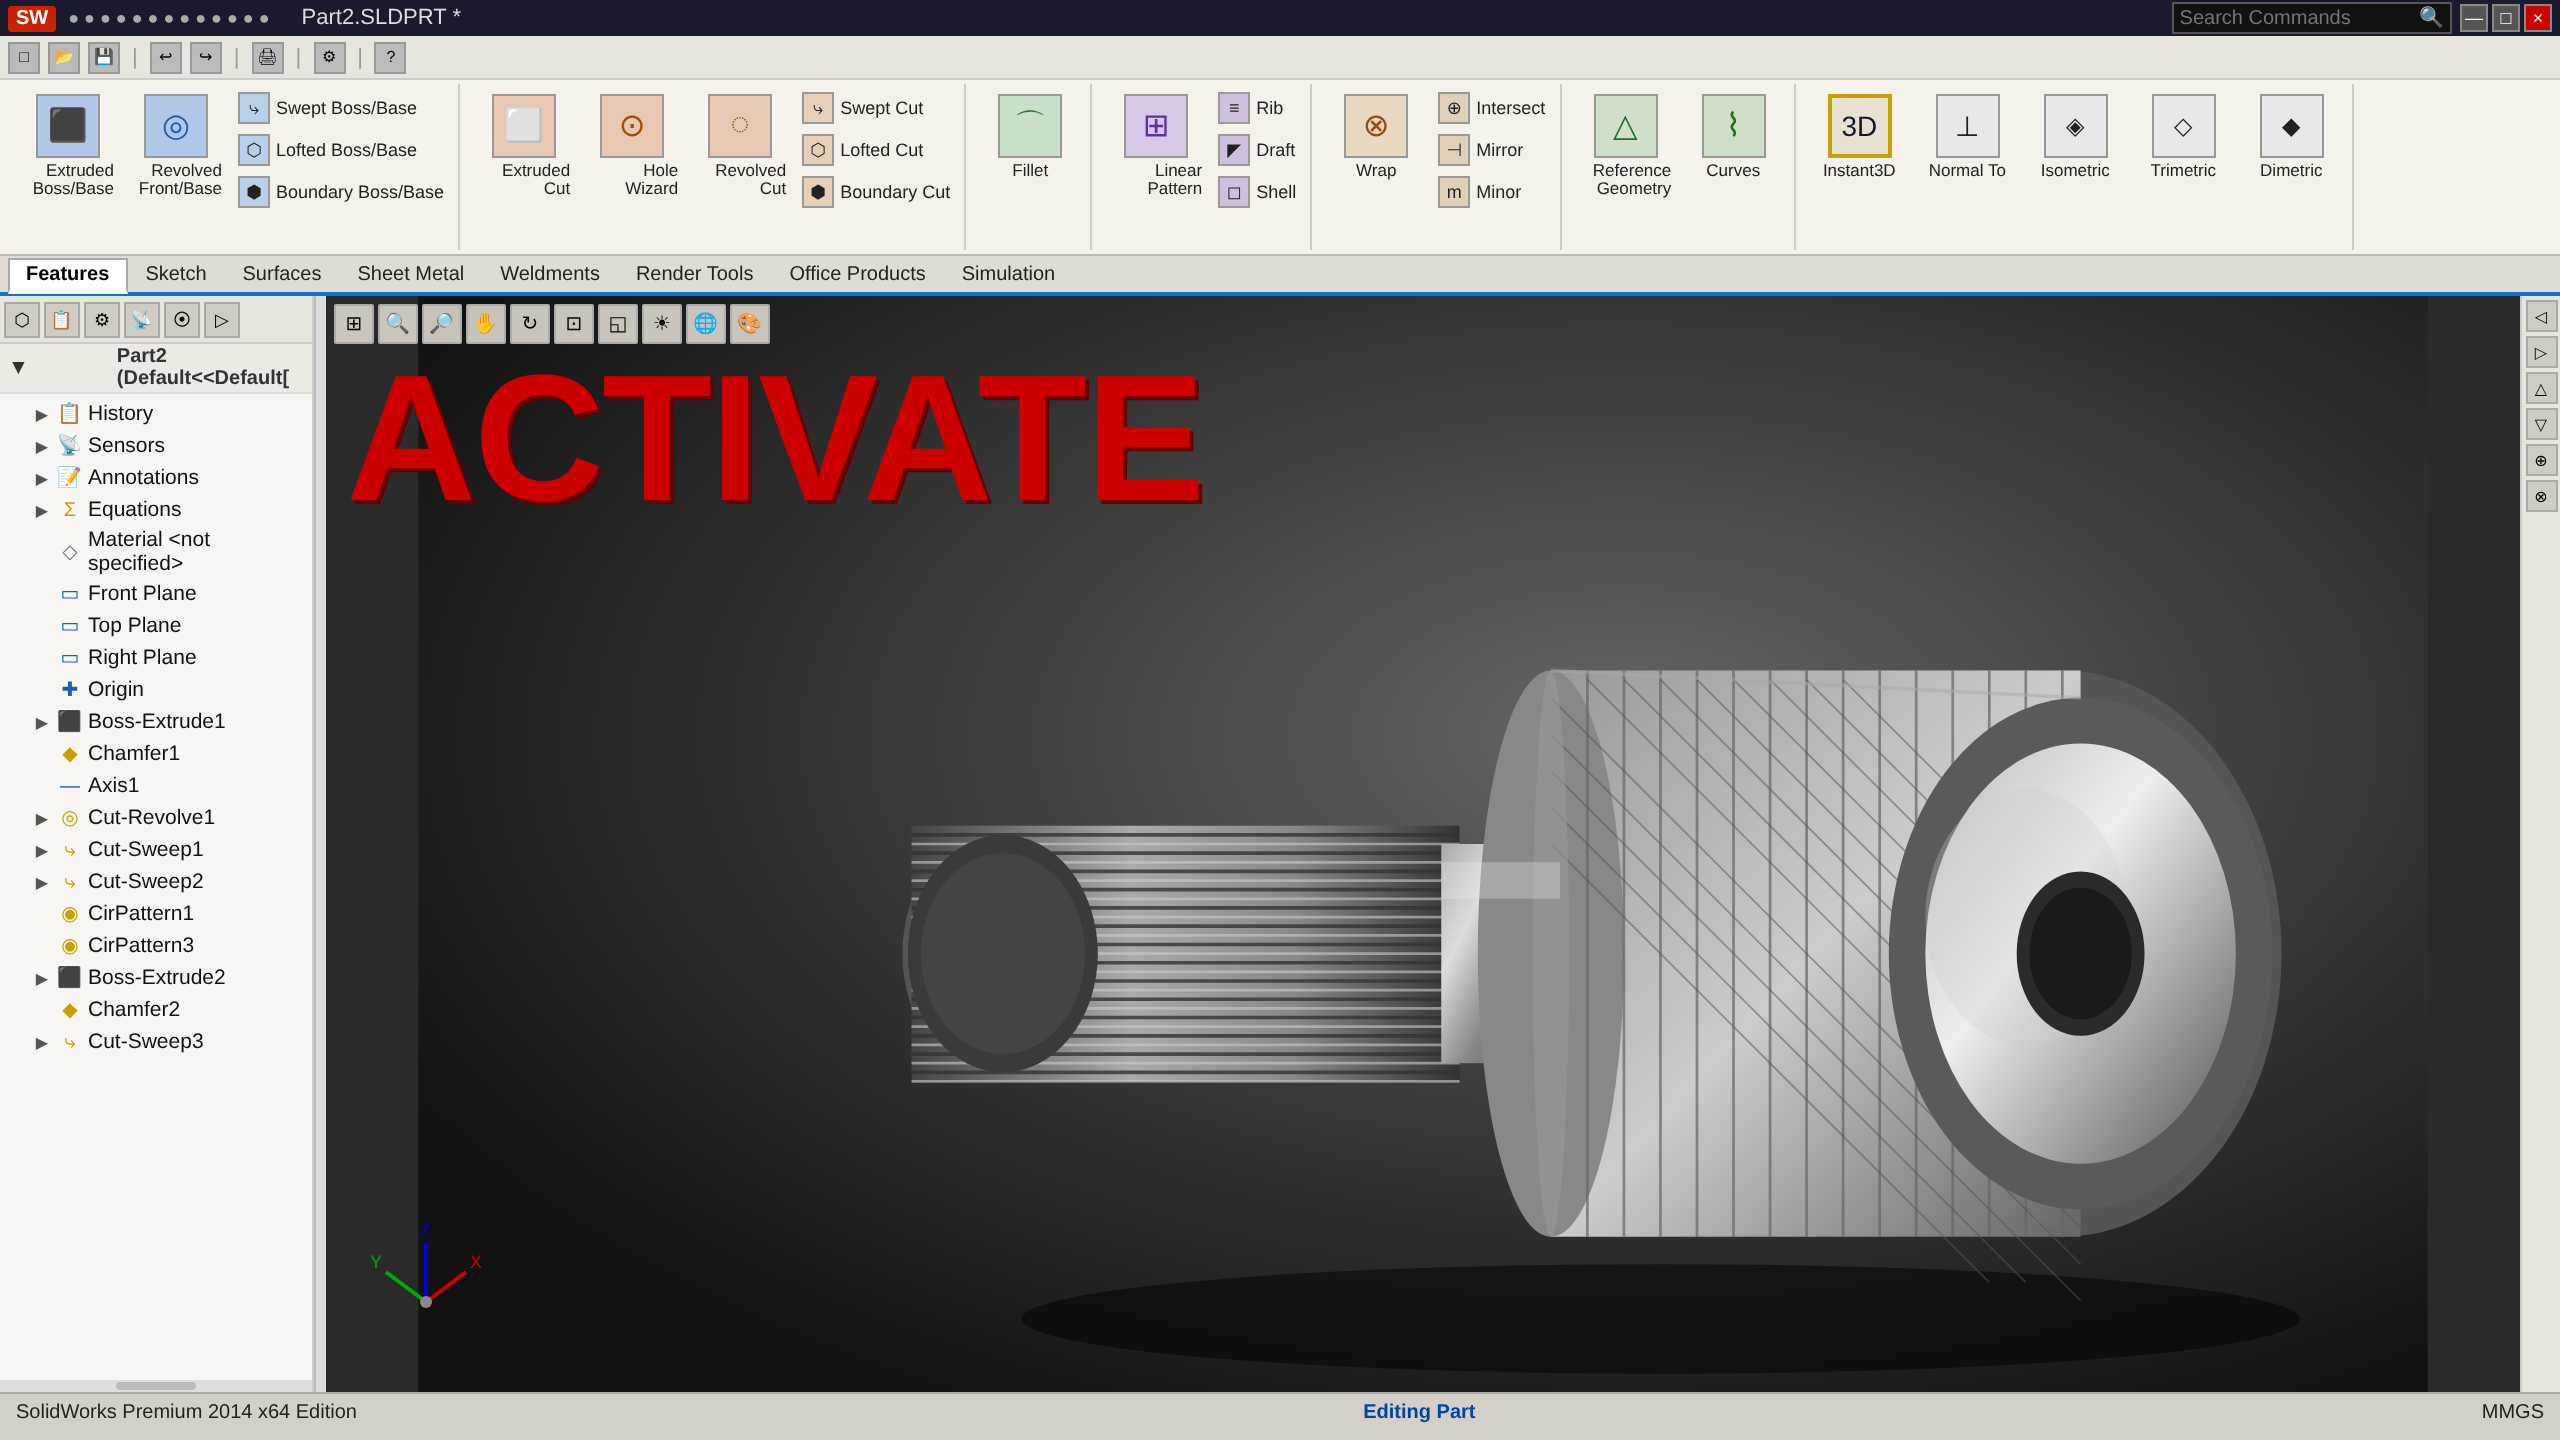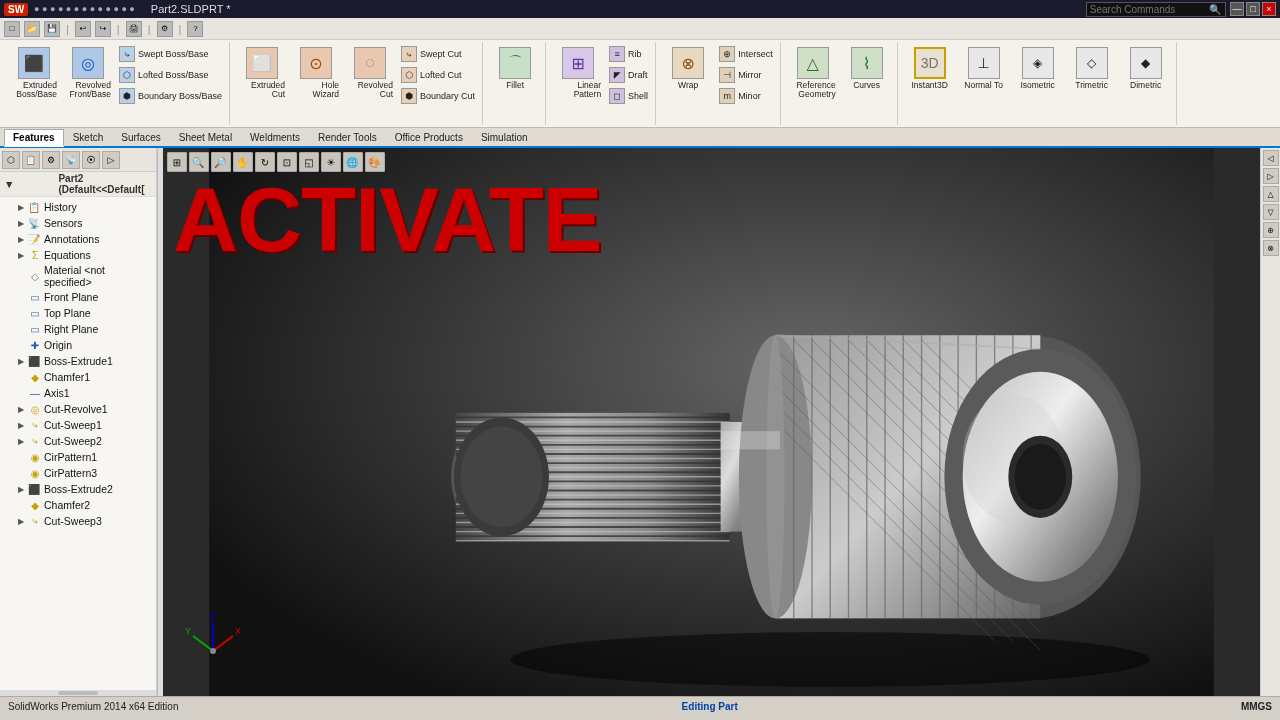--- a/index.html
+++ b/index.html
@@ -509,21 +509,21 @@
           </div>
         <div class="label">Curves</div>
       </div>
     </div>
   </div>
 
   <div class="ribbon-group">
     <div class="ribbon-group-row">
       <div class="ribbon-btn-large">
         <div class="icon-box" style="background:#e8e0d0;border:2px solid #c8a000;">
-            <span style="font-size:14px;color:#737373;">3D</span>
+            <span style="font-size:14px;color:#0f172a;">3D</span>
           </div>
         <div class="label">Instant3D</div>
       </div>
       <div class="ribbon-btn-large">
         <div class="icon-box" style="background:#e8e8e8;">
             <span style="font-size:14px;">⊥</span>
           </div>
         <div class="label">Normal To</div>
       </div>
       <div class="ribbon-btn-large">
@@ -879,14 +879,14 @@
     <div class="right-btn">▽</div>
     <div class="right-btn">⊕</div>
     <div class="right-btn">⊗</div>
   </div>
 
 </div>
 
 <div id="statusbar">
   <span>SolidWorks Premium 2014 x64 Edition</span>
   <span style="color:#0044aa;font-weight:bold;">Editing Part</span>
-  <span style="font-weight:bold;">MMGS</span>
+  <span style="font-weight:normal;">MMGS</span>
 </div>
 
 </body></html>

